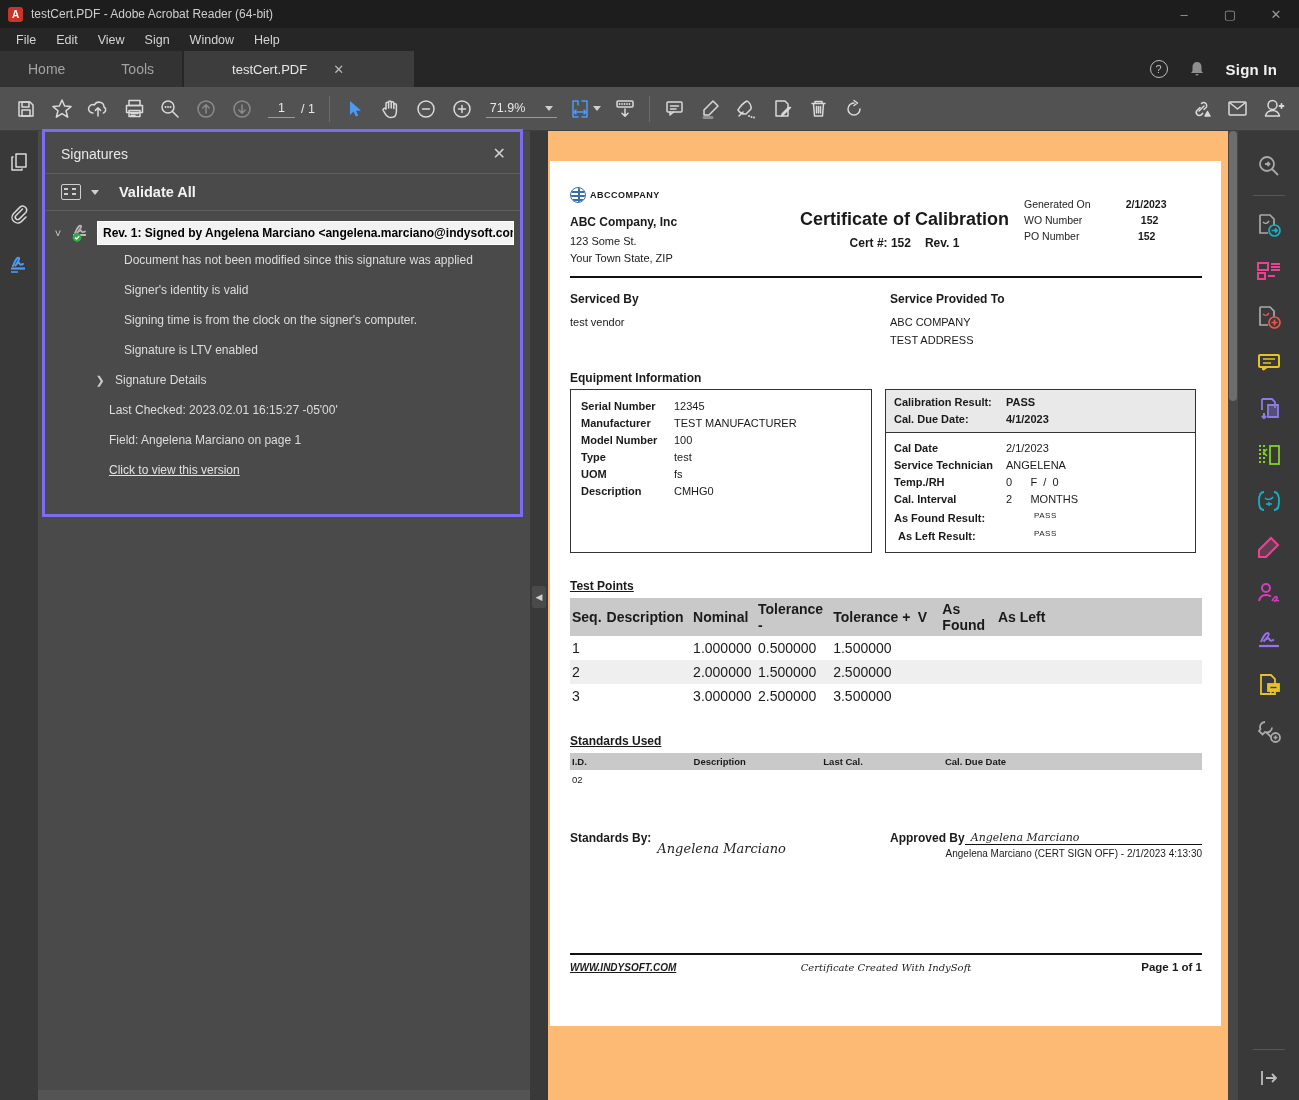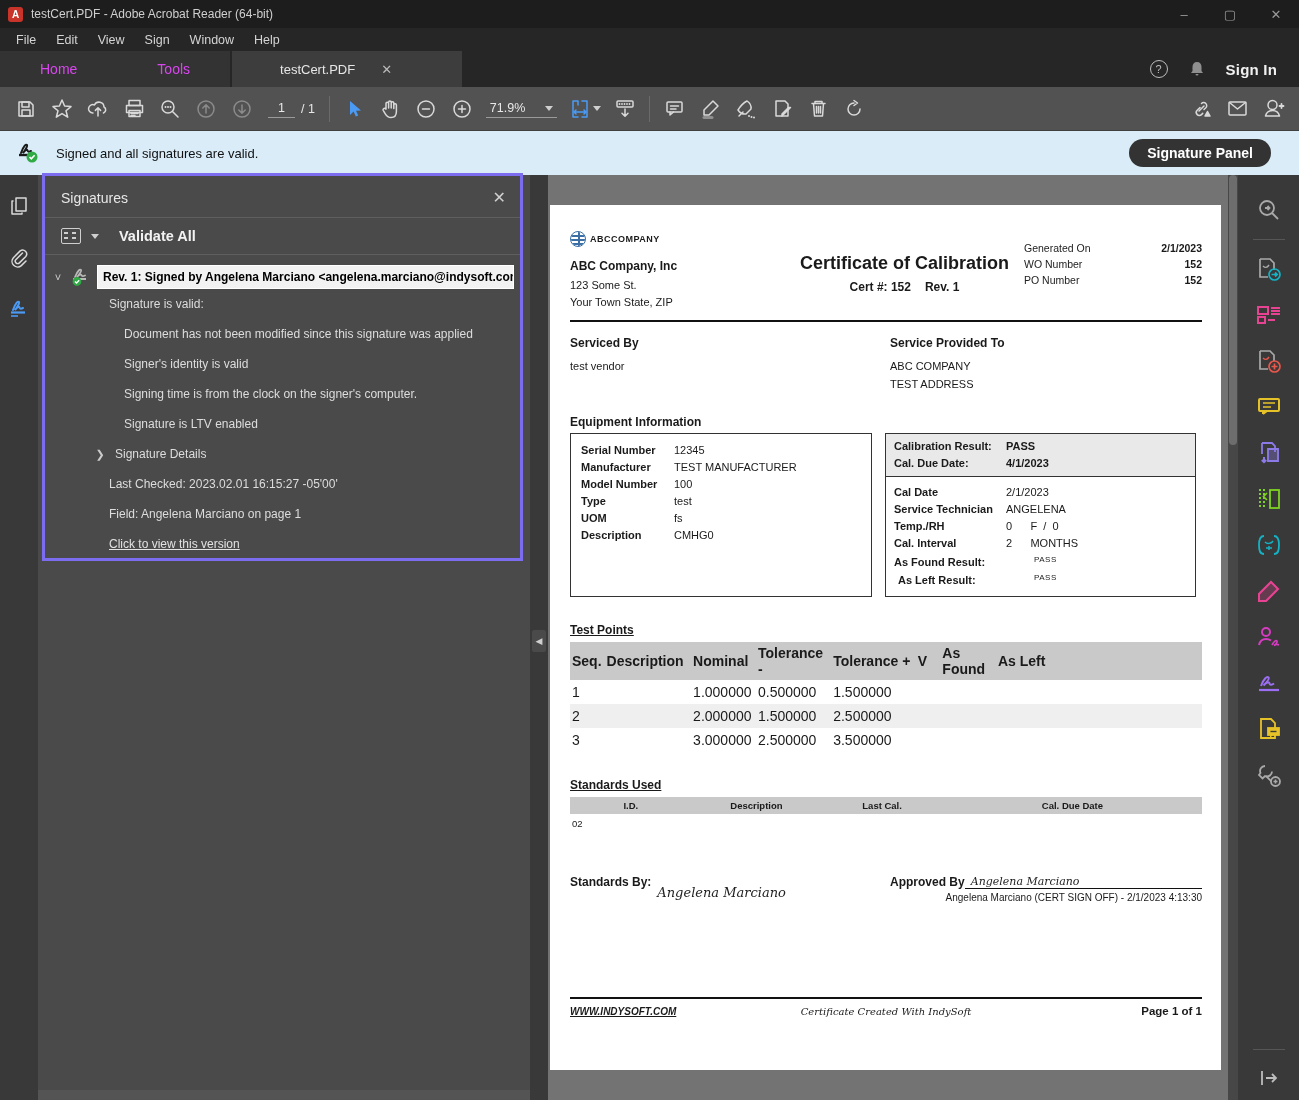--- a/index.html
+++ b/index.html
@@ -13,21 +13,21 @@
   .win-controls { margin-left:auto; display:flex; }
   .win-btn { width:46px; height:28px; display:flex; align-items:center; justify-content:center; color:#9a9a9a; font-size:13px; }
 
   
   .menubar { height:23px; background:#262626; display:flex; align-items:center; padding-left:6px; flex:0 0 auto;}
   .menu-item { color:#d4d4d4; font-size:12.5px; padding:0 10px; height:100%; display:flex; align-items:center;}
 
   
   .tabbar { height:36px; background:#262626; display:flex; align-items:stretch; flex:0 0 auto;}
   .home-tools { display:flex; background:#333333; }
-  .nav-tab { color:#d946ef; font-size:14px; padding:0 40px; display:flex; align-items:center; }
+  .nav-tab { color:#a3a3a3; font-size:14px; padding:0 28px; display:flex; align-items:center; }
   .doc-tab { background:#3d3d3d; color:#e6e6e6; font-size:13px; padding:0 14px 0 48px; display:flex; align-items:center; gap:26px; margin-left:2px; min-width:230px;}
   .tab-close { color:#bbbbbb; font-size:13px; }
   .tab-right { margin-left:auto; display:flex; align-items:center; gap:20px; padding-right:22px;}
   .help-circ { width:18px; height:18px; border:1.5px solid #bdbdbd; border-radius:50%; color:#bdbdbd; font-size:11px; display:flex; align-items:center; justify-content:center;}
   .signin { color:#f0f0f0; font-size:15px; font-weight:bold; letter-spacing:.2px;}
 
   
   .toolbar { height:44px; background:#525252; display:flex; align-items:center; padding:0 8px; flex:0 0 auto; border-bottom:1px solid #404040;}
   .tb-icon { width:36px; height:32px; display:flex; align-items:center; justify-content:center; position:relative;}
   .tb-sep { width:1px; height:26px; background:#6a6a6a; margin:0 6px;}
@@ -64,21 +64,21 @@
   .rev-label { background:#f2f2f2; border:1px solid #ffffff; color:#000; font-weight:bold; font-size:12px; padding:4px 5px; flex:1; white-space:nowrap; overflow:hidden;}
   .sp-line { padding:8px 0 8px 58px; }
   .sp-line.indent { padding-left:73px; }
   .details-row { display:flex; gap:8px; padding:8px 0 8px 42px; align-items:center;}
   .sp-link { text-decoration:underline; color:#e2e2e2;}
   .panel-hscroll { position:absolute; left:0; bottom:0; width:100%; height:10px; background:#545454;}
 
   .divider-col { width:18px; background:#393939; position:relative; flex:0 0 auto;}
   .collapse-btn { position:absolute; top:455px; left:2px; width:14px; height:22px; display:flex; align-items:center; justify-content:center; color:#cfcfcf; font-size:9px; background:#4a4a4a; border-radius:2px;}
 
-  .viewer { flex:1; background:#737373; position:relative; overflow:hidden;}
+  .viewer { flex:1; background:#fdba74; position:relative; overflow:hidden;}
   .page { position:absolute; left:2px; top:30px; width:671px; height:865px; background:#ffffff; color:#1a1a1a;}
 
   .vscroll { width:10px; background:#474747; position:relative; flex:0 0 auto;}
   .vthumb { position:absolute; top:0; left:1px; width:8px; height:270px; background:#6d6d6d; border-radius:4px;}
 
   .right-rail { width:61px; background:#393939; display:flex; flex-direction:column; align-items:center; padding-top:12px; gap:0; flex:0 0 auto; position:relative;}
   .rr-btn { width:44px; height:46px; display:flex; align-items:center; justify-content:center;}
   .rr-sep { width:32px; height:1px; background:#565656; margin:6px 0;}
   .rr-bottom { position:absolute; bottom:8px; left:0; width:100%; display:flex; flex-direction:column; align-items:center; gap:8px;}
 
@@ -89,21 +89,21 @@
   .logo-row { display:flex; align-items:center; gap:4px; font-size:9px; font-weight:bold; letter-spacing:.5px;}
   .globe { width:16px; height:16px; border-radius:50%; border:1.5px solid #3a6ea5; position:relative; overflow:hidden;}
   .globe:before { content:""; position:absolute; left:50%; top:0; width:1.5px; height:100%; background:#3a6ea5;}
   .globe:after { content:""; position:absolute; top:50%; left:0; height:1.5px; width:100%; background:#3a6ea5; box-shadow:0 -4px 0 #3a6ea5, 0 4px 0 #3a6ea5;}
   .comp-name { font-weight:bold; font-size:12px; margin-top:12px;}
   .comp-addr { font-size:11px; margin-top:4px; line-height:1.5;}
   .ch-center { flex:1; text-align:center; }
   .cert-title { font-size:18px; font-weight:bold; margin-top:22px;}
   .cert-sub { font-size:12px; font-weight:bold; margin-top:6px; display:flex; justify-content:center; gap:14px;}
   .ch-right { width:178px; font-size:10.5px; margin-top:10px;}
-  .meta-row { display:flex; justify-content:space-between; gap:2px; line-height:1.5;}
+  .meta-row { display:flex; justify-content:flex-start; gap:24px; line-height:1.5;}
   .meta-label { color:#222; }
   .meta-val { font-weight:bold; min-width:52px; text-align:right;}
   .rule { border-top:2.5px solid #111; margin-top:10px;}
 
   .svc-row { display:flex; margin-top:14px;}
   .svc-col1 { width:320px;}
   .svc-title { font-weight:bold; font-size:12px;}
   .svc-val { margin-top:8px; font-size:11px; line-height:1.6;}
 
   .equip-title { font-weight:bold; font-size:12px; margin-top:22px;}
@@ -121,21 +121,21 @@
   .box-r-body .kv .k { width:112px; white-space:nowrap; overflow:hidden;}
   .small-val { font-size:8px; padding-left:28px; letter-spacing:.5px;}
 
   .sec-title { font-weight:bold; font-size:12px; text-decoration:underline; margin-top:26px;}
   table.pts { width:100%; border-collapse:collapse; margin-top:5px; font-size:14px;}
   table.pts th { background:#c9c9c9; text-align:left; font-weight:bold; padding:3px 2px;}
   table.pts td { padding:4px 2px; }
   tr.alt td { background:#efefef; }
   .c-seq{width:27px}.c-desc{width:84px}.c-nom{width:63px}.c-tolm{width:73px}.c-tolp{width:82px}.c-v{width:24px}.c-af{width:54px}.c-al{width:200px}
   table.std { width:100%; border-collapse:collapse; margin-top:5px; font-size:9.5px;}
-  table.std th { background:#c9c9c9; text-align:center; font-weight:bold; padding:3px 2px;}
+  table.std th { background:#c9c9c9; text-align:left; font-weight:bold; padding:3px 2px;}
   table.std td { padding:4px 2px;}
   .s-id{width:122px}.s-desc{width:130px}.s-lc{width:122px}.s-cdd{width:260px}
 
   .signoff { display:flex; margin-top:42px;}
   .cal-by { width:320px; display:flex; gap:6px;}
   .so-label { font-weight:bold; font-size:12px;}
   .script { font-family:"DejaVu Serif", serif; font-style:italic; font-size:13px; color:#222;}
   .cal-script { margin-top:10px;}
   .app-by { flex:1; }
   .app-line { display:flex; align-items:flex-end; }
@@ -341,30 +341,20 @@
           <circle cx="10.5" cy="8" r="4.5"></circle>
           <path d="M3.5 19 C4.5 15 7 13.5 10.5 13.5 C14 13.5 16.5 15 17.5 19 Z"></path>
           <path d="M17.5 9 H21.5 M19.5 7 V11" stroke-width="1.8"></path>
         </svg>
       </div>
   </div>
 
   <div class="body-wrap">
     <div class="left-stack">
 
-      <div class="notify">
-        <svg width="28" height="26" viewBox="0 0 28 26">
-            <path d="M7 13 C10 5 12 4 13 5 C14 6 10 12 9 13 C11 10 13 9 13.5 10.5 C14 12 15 12 17 11" fill="none" stroke="#1a1a1a" stroke-width="2" stroke-linecap="round"></path>
-            <path d="M5 15 H19" stroke="#1a1a1a" stroke-width="2.4"></path>
-            <circle cx="18" cy="17" r="5.5" fill="#2faa44"></circle>
-            <path d="M15.5 17 L17.3 18.8 L20.6 15.2" stroke="#fff" stroke-width="1.6" fill="none"></path>
-          </svg>
-        <span class="notify-text">Signed and all signatures are valid.</span>
-        <div class="sig-panel-btn">Signature Panel</div>
-      </div>
 
       <div class="main-row">
 
         <div class="left-rail">
           <div class="rail-btn">
               <svg class="ic" width="22" height="22" viewBox="0 0 22 22">
                 <path d="M8 3 H18 V16 H8 Z"></path>
                 <path d="M5 6 H4 V19 H14 V18"></path>
               </svg>
             </div>
@@ -397,21 +387,20 @@
               <div class="rev-row">
                 <span class="chev">˅</span>
                 <svg width="24" height="20" viewBox="0 0 24 20">
                     <path d="M6 10 C9 3 11 2 12 3 C13 4 9 9 8 10 C10 7.5 12 7 12.4 8.2 C13 9.5 14 9.5 16 8.5" fill="none" stroke="#b9b9b9" stroke-width="1.8" stroke-linecap="round"></path>
                     <path d="M4 12 H17" stroke="#b9b9b9" stroke-width="2"></path>
                     <circle cx="8" cy="14.5" r="4.4" fill="#2faa44"></circle>
                     <path d="M6 14.5 L7.5 16 L10.2 13.2" stroke="#fff" stroke-width="1.4" fill="none"></path>
                   </svg>
                 <span class="rev-label">Rev. 1: Signed by Angelena Marciano &lt;angelena.marciano@indysoft.com&gt;</span>
               </div>
-              <div class="sp-line">Signature is valid:</div>
               <div class="sp-line indent">Document has not been modified since this signature was applied</div>
               <div class="sp-line indent">Signer's identity is valid</div>
               <div class="sp-line indent">Signing time is from the clock on the signer's computer.</div>
               <div class="sp-line indent">Signature is LTV enabled</div>
               <div class="details-row">
                 <span class="chev">❯</span>
                 <span>Signature Details</span>
               </div>
               <div class="sp-line">Last Checked: 2023.02.01 16:15:27 -05'00'</div>
               <div class="sp-line">Field: Angelena Marciano on page 1</div>

